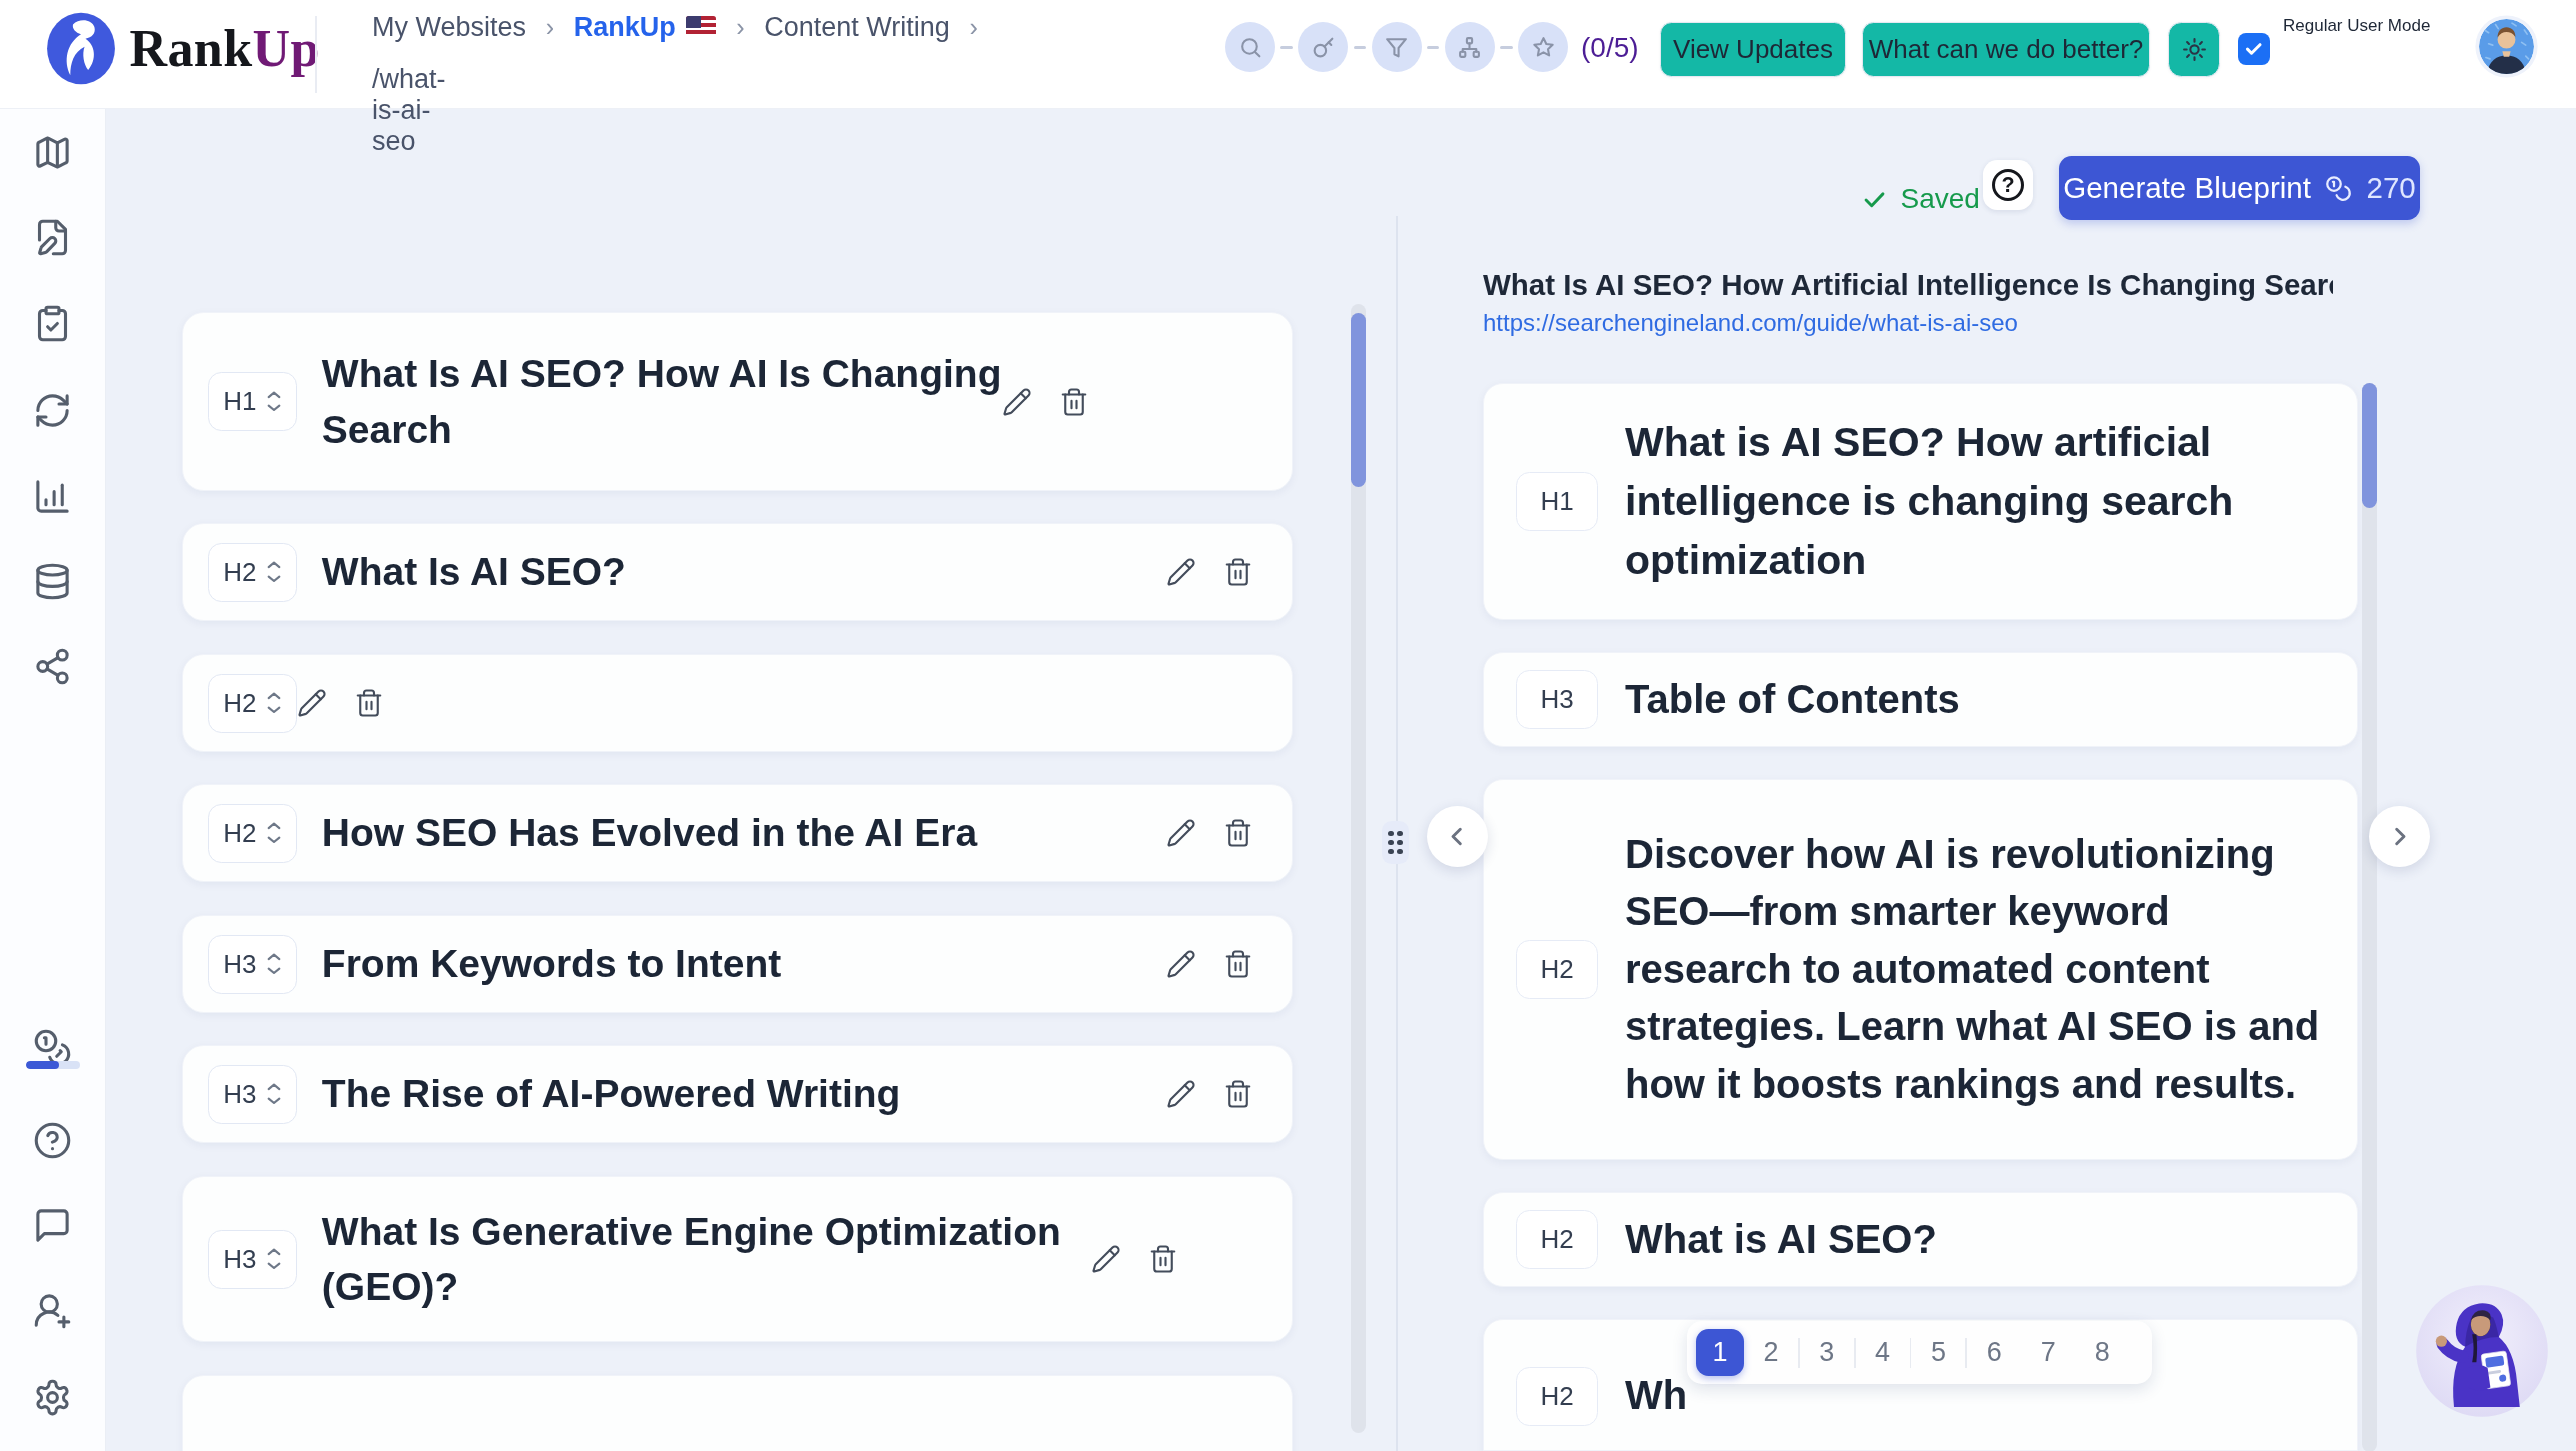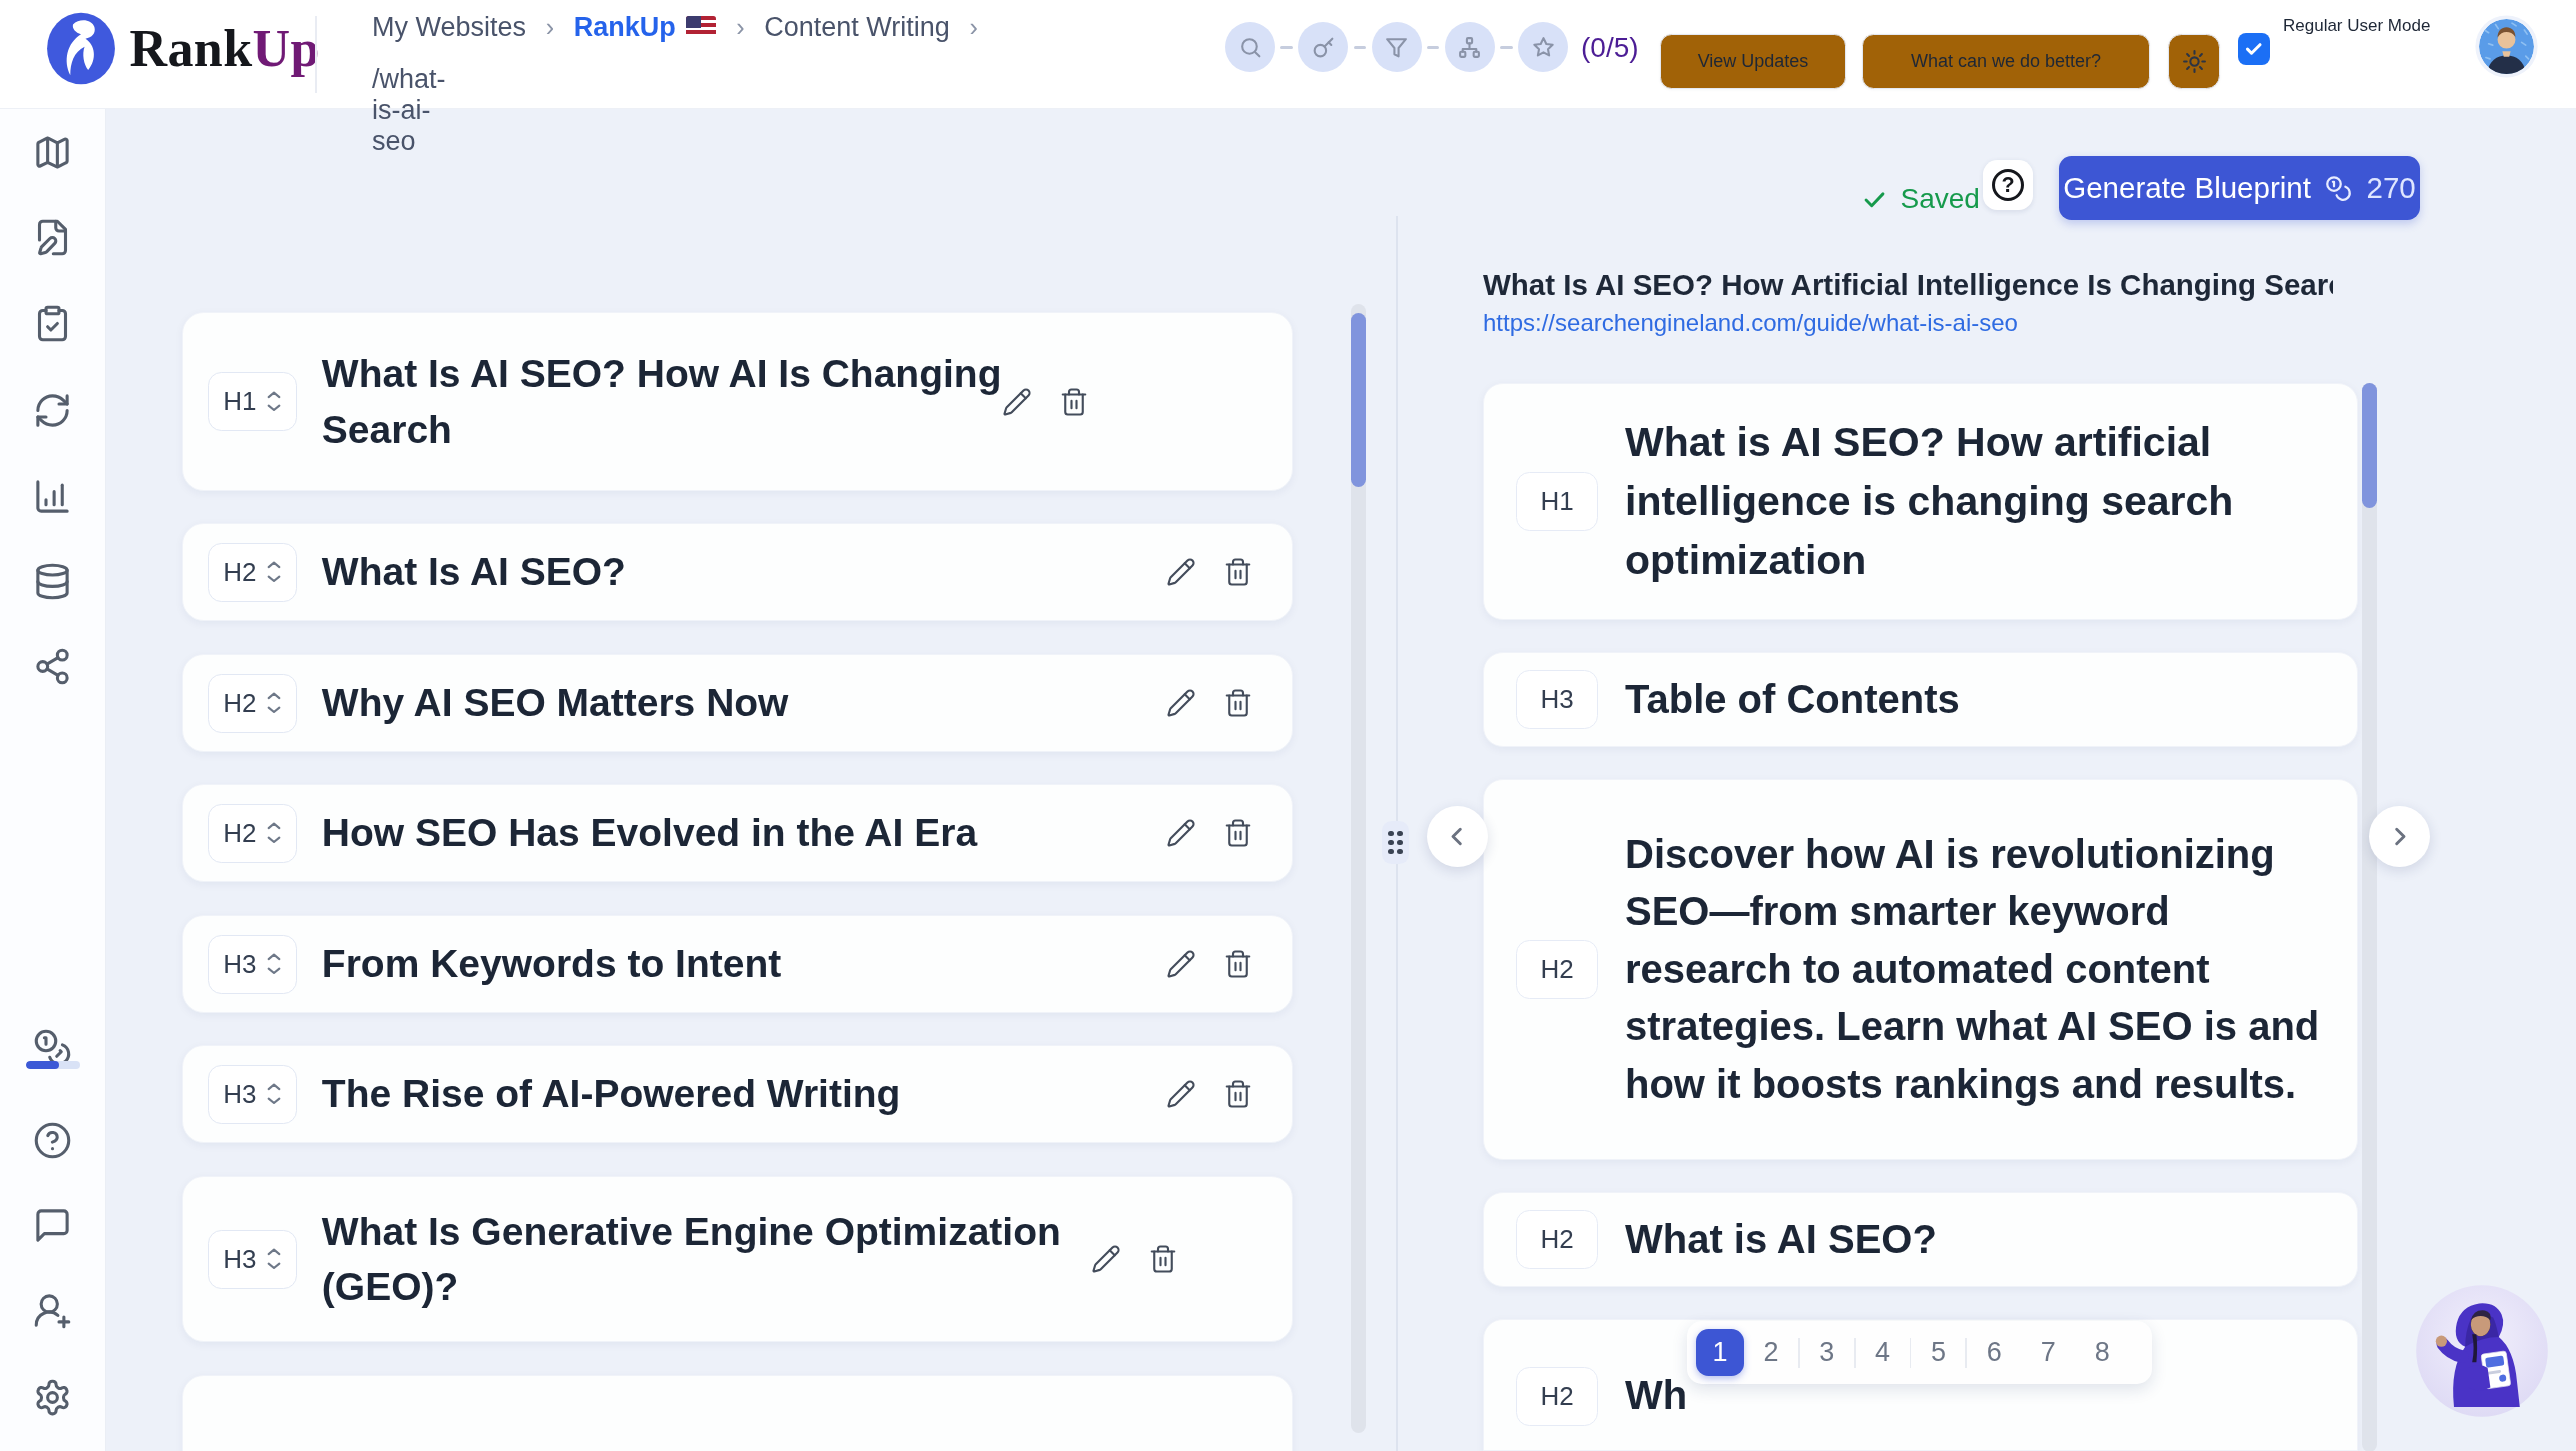--- a/index.html
+++ b/index.html
@@ -21,21 +21,21 @@
   .flag { width:30px; height:21.5px; display:inline-block; border-radius:2.7px; overflow:hidden; position:relative; background:repeating-linear-gradient(#b22234 0 3.6px,#fff 3.6px 7.2px); }
   .flag::after { content:""; position:absolute; left:0; top:0; width:14.3px; height:11.6px; background:#3c3b6e; }
   .crumb-line2 { position:absolute; top:64px; left:0; font-size:27px; color:#49536a; }
 
   .steps { position:absolute; left:1225px; top:22.4px; display:flex; align-items:center; }
   .step { width:50px; height:50px; border-radius:50%; background:#d8e1f8; color:#8a93a8; display:flex; align-items:center; justify-content:center; }
   .step svg { width:25px; height:25px; }
   .step-dash { width:12.5px; height:3.6px; border-radius:1.8px; background:#c6cdde; margin:0 5.4px; }
   .step-counter { position:absolute; left:1581px; top:32px; font-size:28px; color:#4c1d95; font-weight:500; }
 
-  .tb-btn { position:absolute; top:34px; height:55px; background:#a16207; border:0.9px solid #e4e8f1; border-radius:11.6px; display:flex; align-items:center; justify-content:center; font-size:18px; color:#1e2736; box-shadow:0 0.9px 2.7px rgba(30,50,100,.05); cursor:pointer; }
+  .tb-btn { position:absolute; top:22px; height:55px; background:#14b8a6; border:0.9px solid #e4e8f1; border-radius:11.6px; display:flex; align-items:center; justify-content:center; font-size:26px; color:#1e2736; box-shadow:0 0.9px 2.7px rgba(30,50,100,.05); cursor:pointer; }
   .btn-updates { left:1660px; width:186px; }
   .btn-better  { left:1862px; width:288px; }
   .btn-theme   { left:2168px; width:52px; border-radius:13.4px; color:#2b3445; }
   .btn-theme svg { width:25px; height:25px; }
   .mode-check { position:absolute; left:2238px; top:33px; width:32px; height:32px; background:#1b6ff5; border-radius:8px; display:flex; align-items:center; justify-content:center; }
   .mode-check svg { width:21.5px; height:21.5px; stroke:#fff; stroke-width:3.4; }
   .mode-label { position:absolute; left:2283px; top:7px; width:161px; font-size:17px; line-height:37px; color:#1e2736; }
   .avatar { position:absolute; left:2479px; top:19px; width:55px; height:55px; border-radius:50%; overflow:hidden; box-shadow:0 0 0 3.6px #eef2fb; }
 
   
@@ -369,21 +369,20 @@
         <span>H2</span>
         <span class="ud">
           <svg class="ic" viewBox="0 0 18 12">
             <path d="m3 8 6-5 6 5"></path>
           </svg>
           <svg class="ic" viewBox="0 0 18 12">
             <path d="m3 4 6 5 6-5"></path>
           </svg>
         </span>
       </div>
-    <div class="otitle">Why AI SEO Matters Now</div>
     <div class="oicons">
         <span>
           <svg class="ic" viewBox="0 0 24 24">
             <path d="M21.2 6.8a2.8 2.8 0 0 0-4-4L3.8 16.2a2 2 0 0 0-.5.8l-1.3 4.4a.5.5 0 0 0 .6.6l4.4-1.3a2 2 0 0 0 .8-.5z"></path>
             <path d="m15 5 4 4"></path>
           </svg>
         </span>
         <span>
           <svg class="ic" viewBox="0 0 24 24">
             <path d="M3 6h18"></path>

